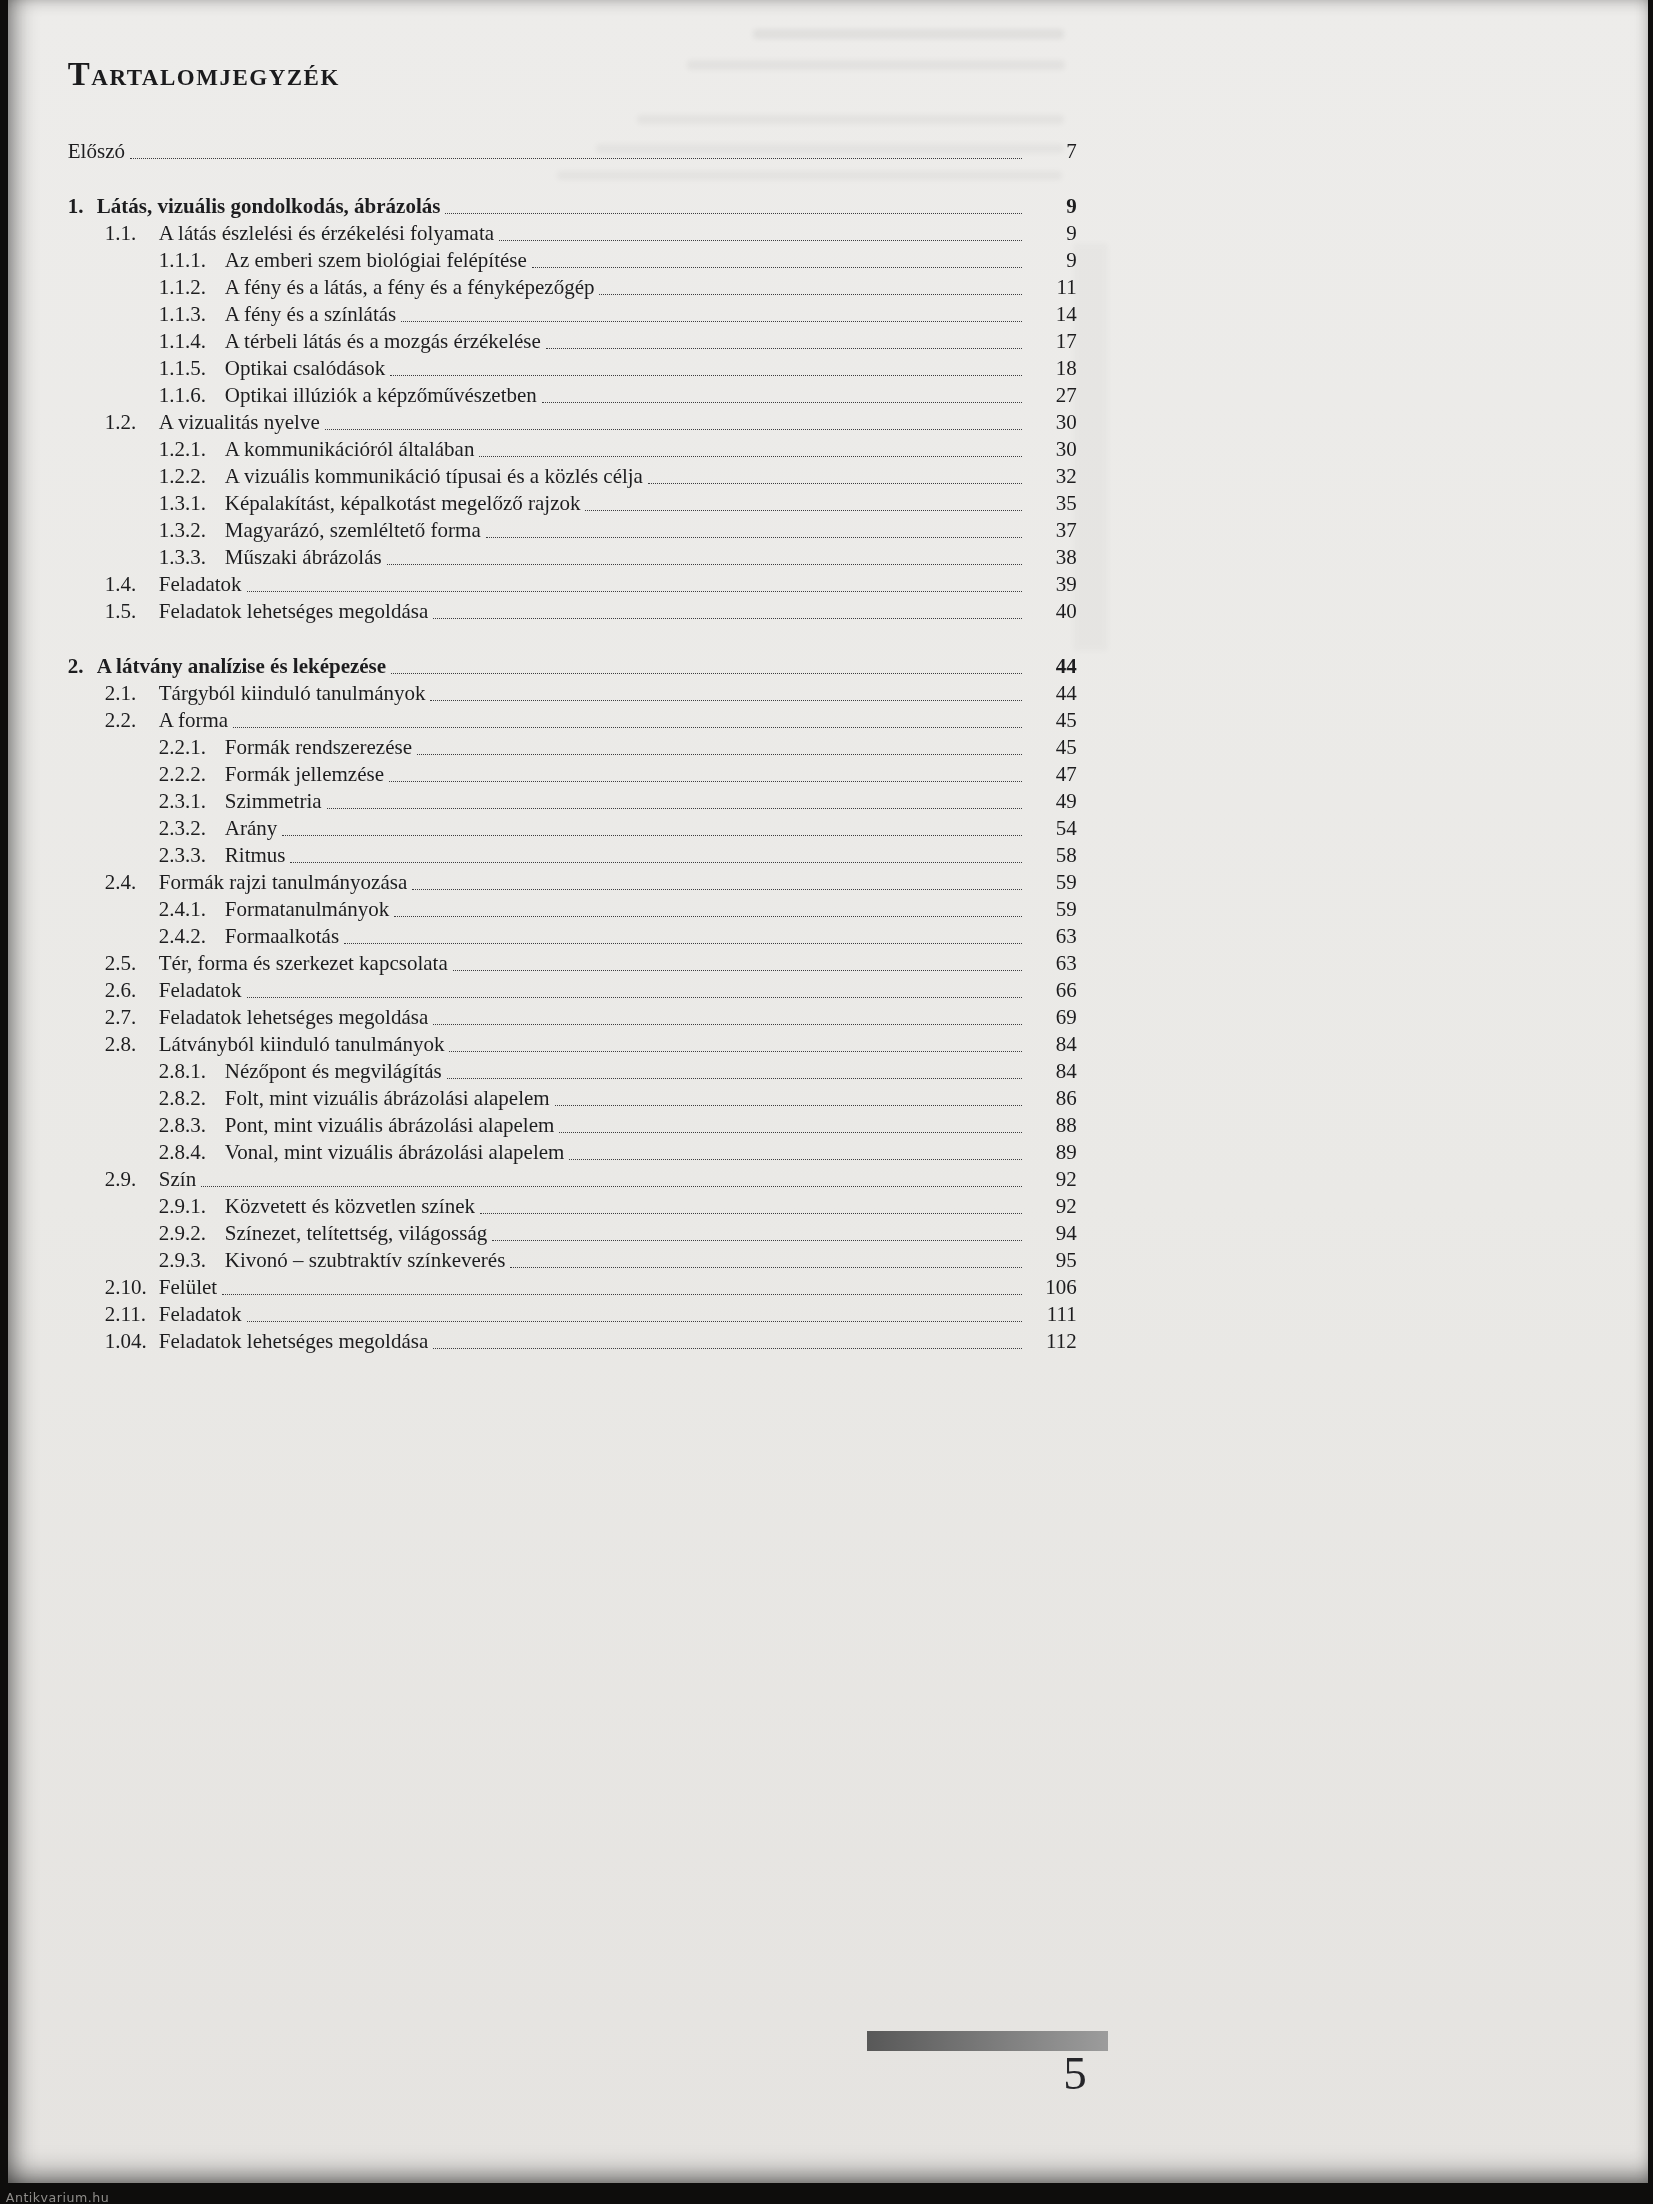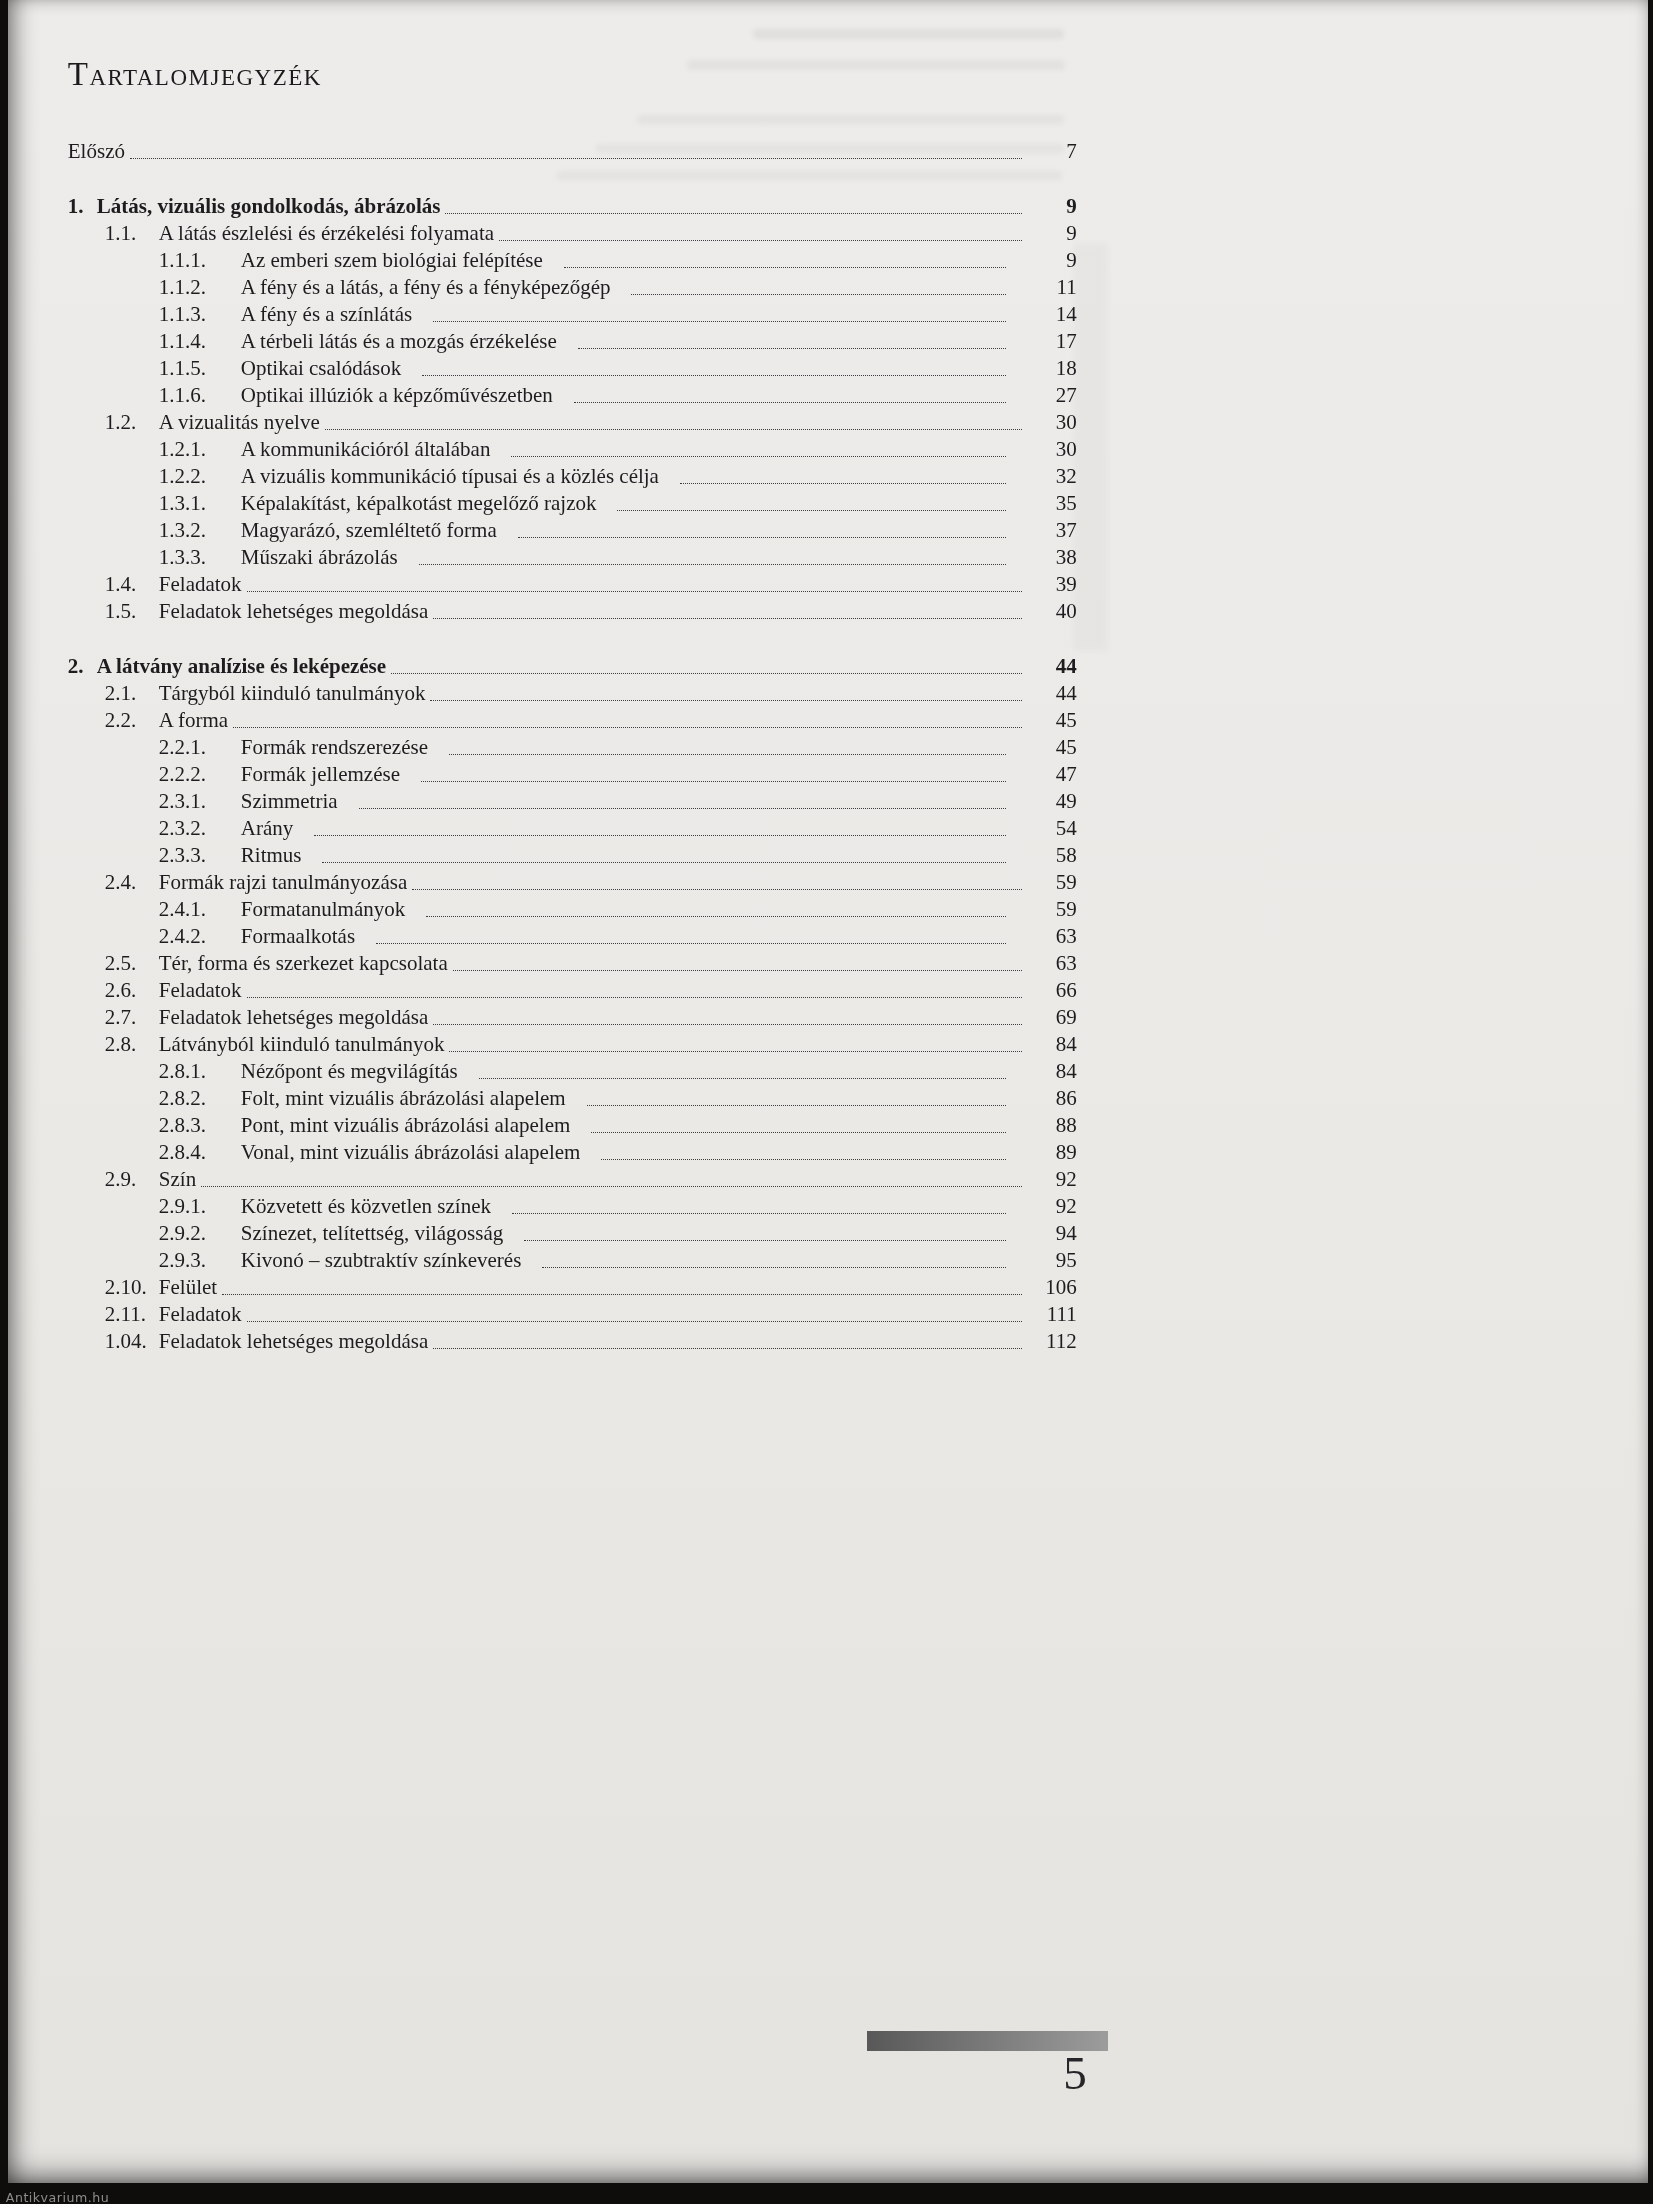--- a/index.html
+++ b/index.html
@@ -14,21 +14,21 @@
     position:absolute;left:7.8px;top:0;width:1640px;height:2183px;
     background:linear-gradient(180deg,#edecea 0%,#eae9e6 55%,#e5e3e0 100%);
     box-shadow:
       inset 17.5px 0 23px -11.6px rgba(0,0,0,.45),
       inset -5.8px 0 15.5px -9.7px rgba(0,0,0,.22),
       inset 0 -19.4px 27px -13.6px rgba(0,0,0,.55),
       inset 0 11.6px 19.4px -15.5px rgba(0,0,0,.25);
   }
   .title{
     position:absolute;left:60px;top:56px;margin:0;
-    font-size:33px;font-weight:400;letter-spacing:1.5px;
+    font-size:33px;font-weight:700;letter-spacing:1.5px;
     font-variant:small-caps;
     color:#1b1b1d;
   }
   .toc{
     position:absolute;left:60px;top:138px;width:1009px;
     color:#1d1d1f;
   }
   .row{
     display:flex;
     font-size:21px;
@@ -42,21 +42,21 @@
   .leader{
     flex:1 1 auto;min-width:13.6px;
     align-self:flex-end;
     margin:0 2.9px 5.8px 4.9px;
     border-bottom:1.9px dotted #3c3c3e;
   }
   .page{flex:none;width:52px;text-align:right;}
   .lv1 .num{width:29px;}
   .lv2{padding-left:37px;}
   .lv2 .num{width:54px;}
-  .lv3{padding-left:91px;gap:16px;}
+  .lv3{padding-left:91px;}
   .lv3 .num{width:66px;}
 
   .footer-bar{
     position:absolute;left:859px;top:2031px;width:241px;height:20.4px;
     background:linear-gradient(90deg,#585858,#9c9c9c);
   }
   .folio{
     position:absolute;left:999px;top:2046px;width:80px;
     text-align:right;font-size:47px;color:#26262a;
   }

